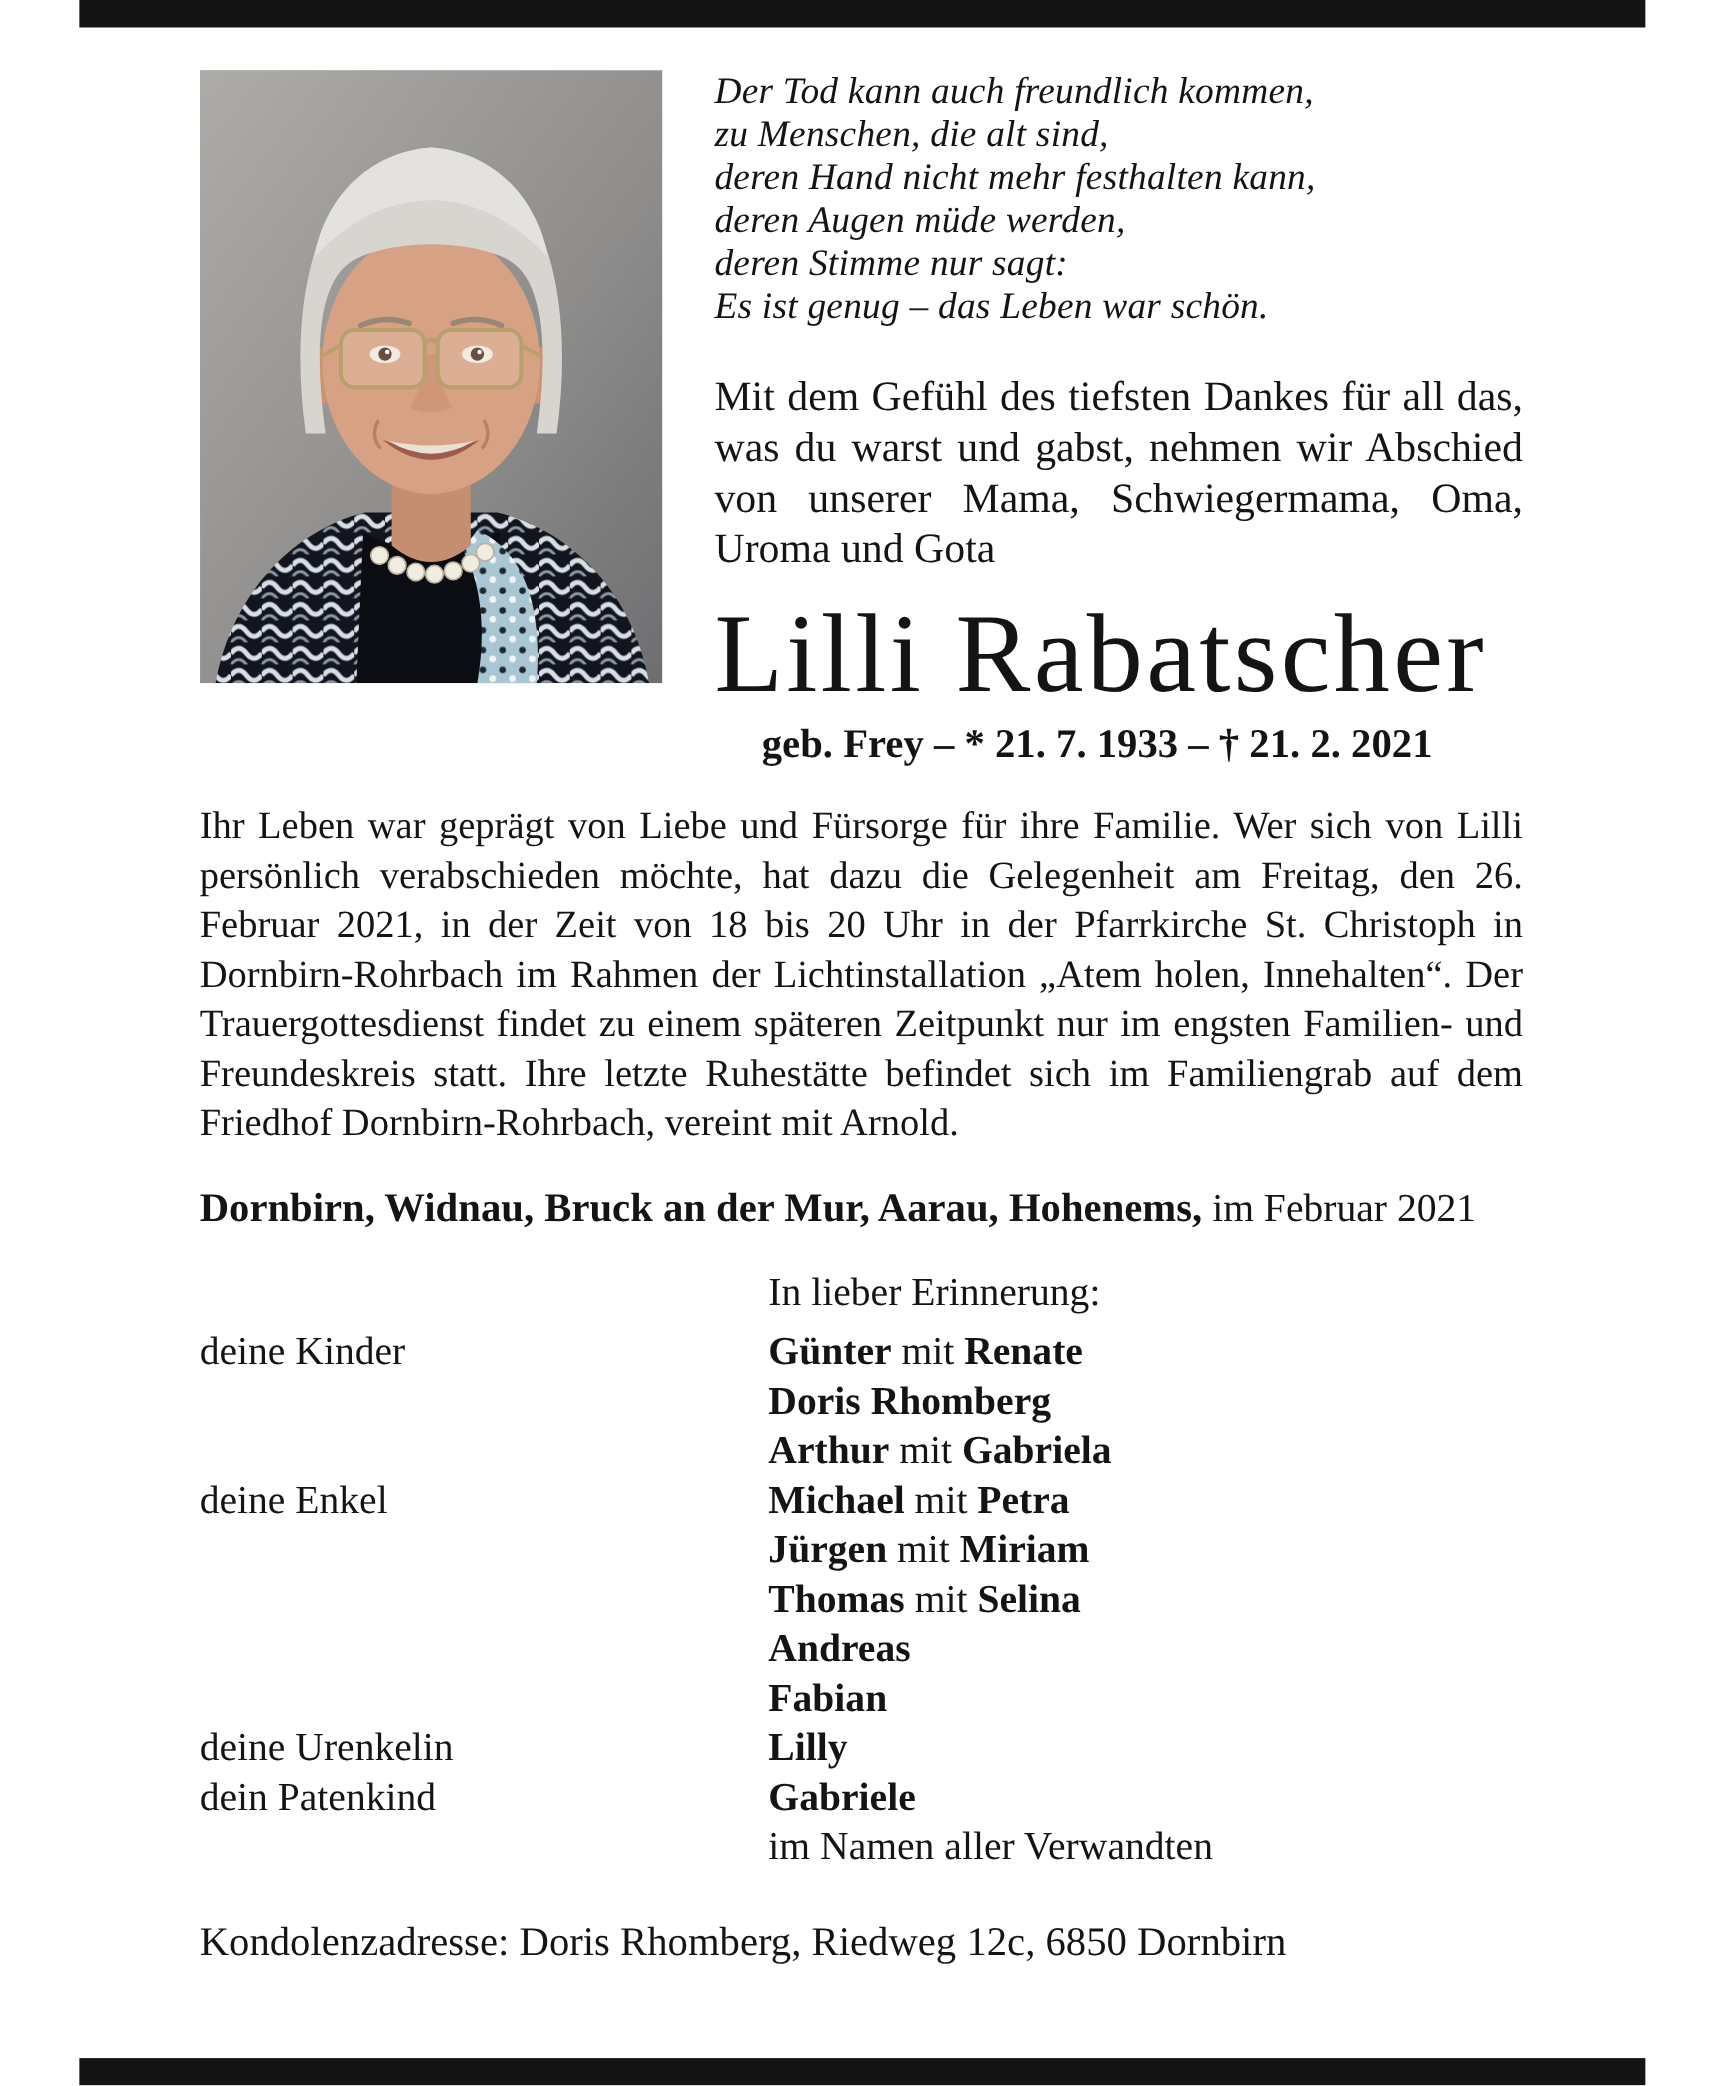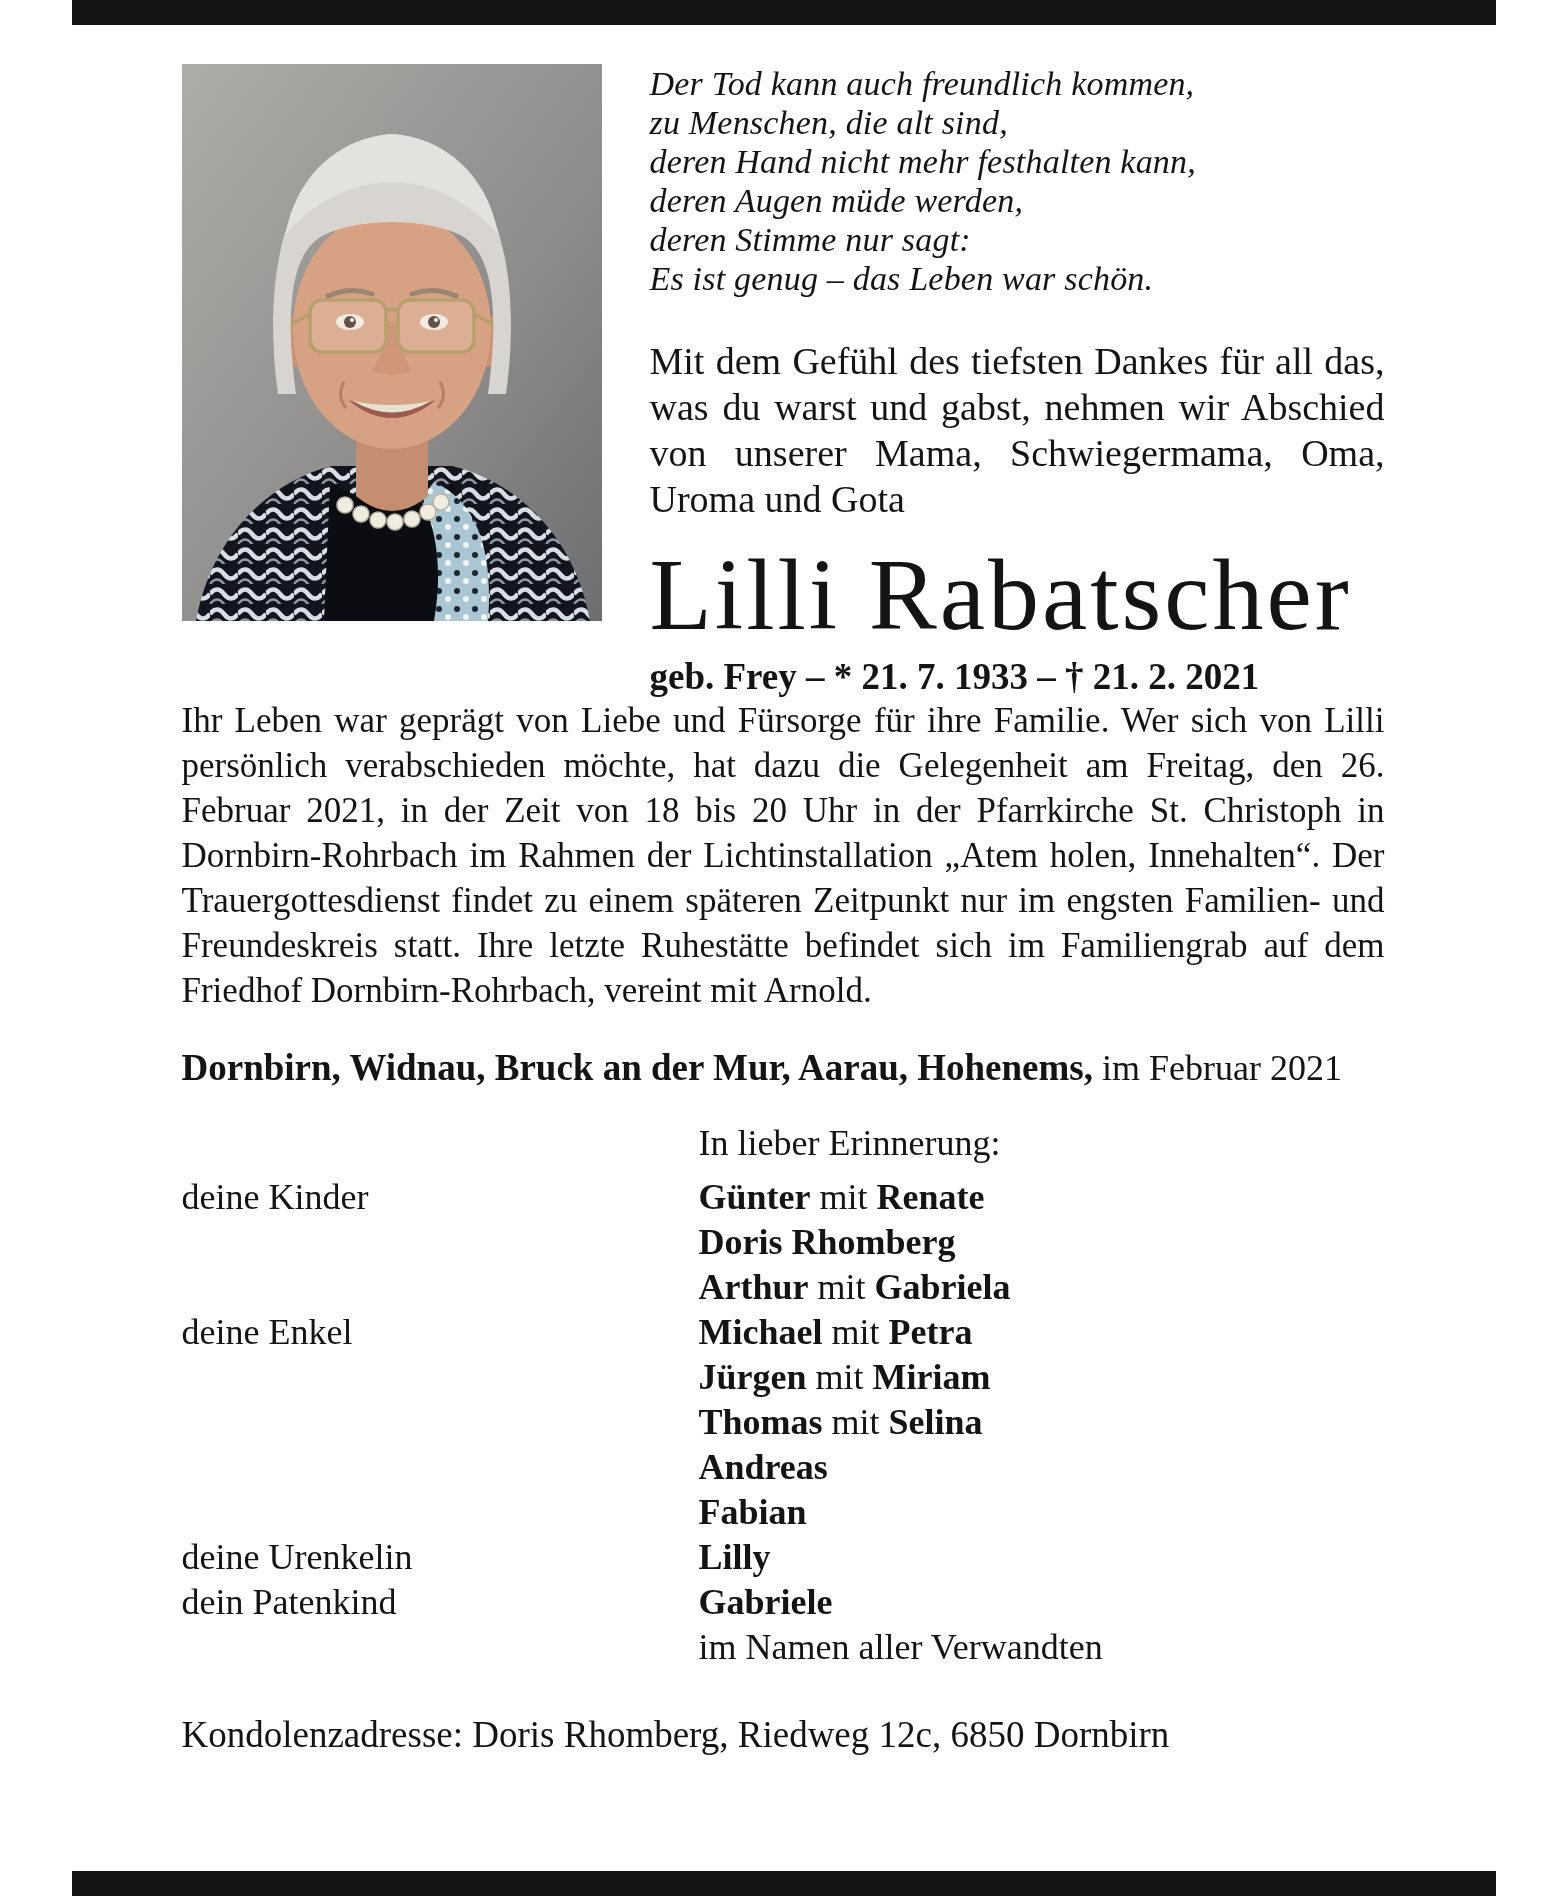--- a/index.html
+++ b/index.html
@@ -63,22 +63,24 @@
     line-height: 106px;
     font-weight: normal;
     letter-spacing: 3px;
     white-space: nowrap;
   }
   .dates {
     margin-top: 8px;
     font-size: 37px;
     line-height: 42px;
     font-weight: bold;
+    margin-left: 43px;
   }
   .body-text {
+    margin-top: 30px;
     font-size: 35px;
     line-height: 45px;
     text-align: justify;
   }
   .cities {
     margin-top: 32px;
     font-size: 36px;
     line-height: 46px;
   }
   .cities .bold { font-size: 37px; }

